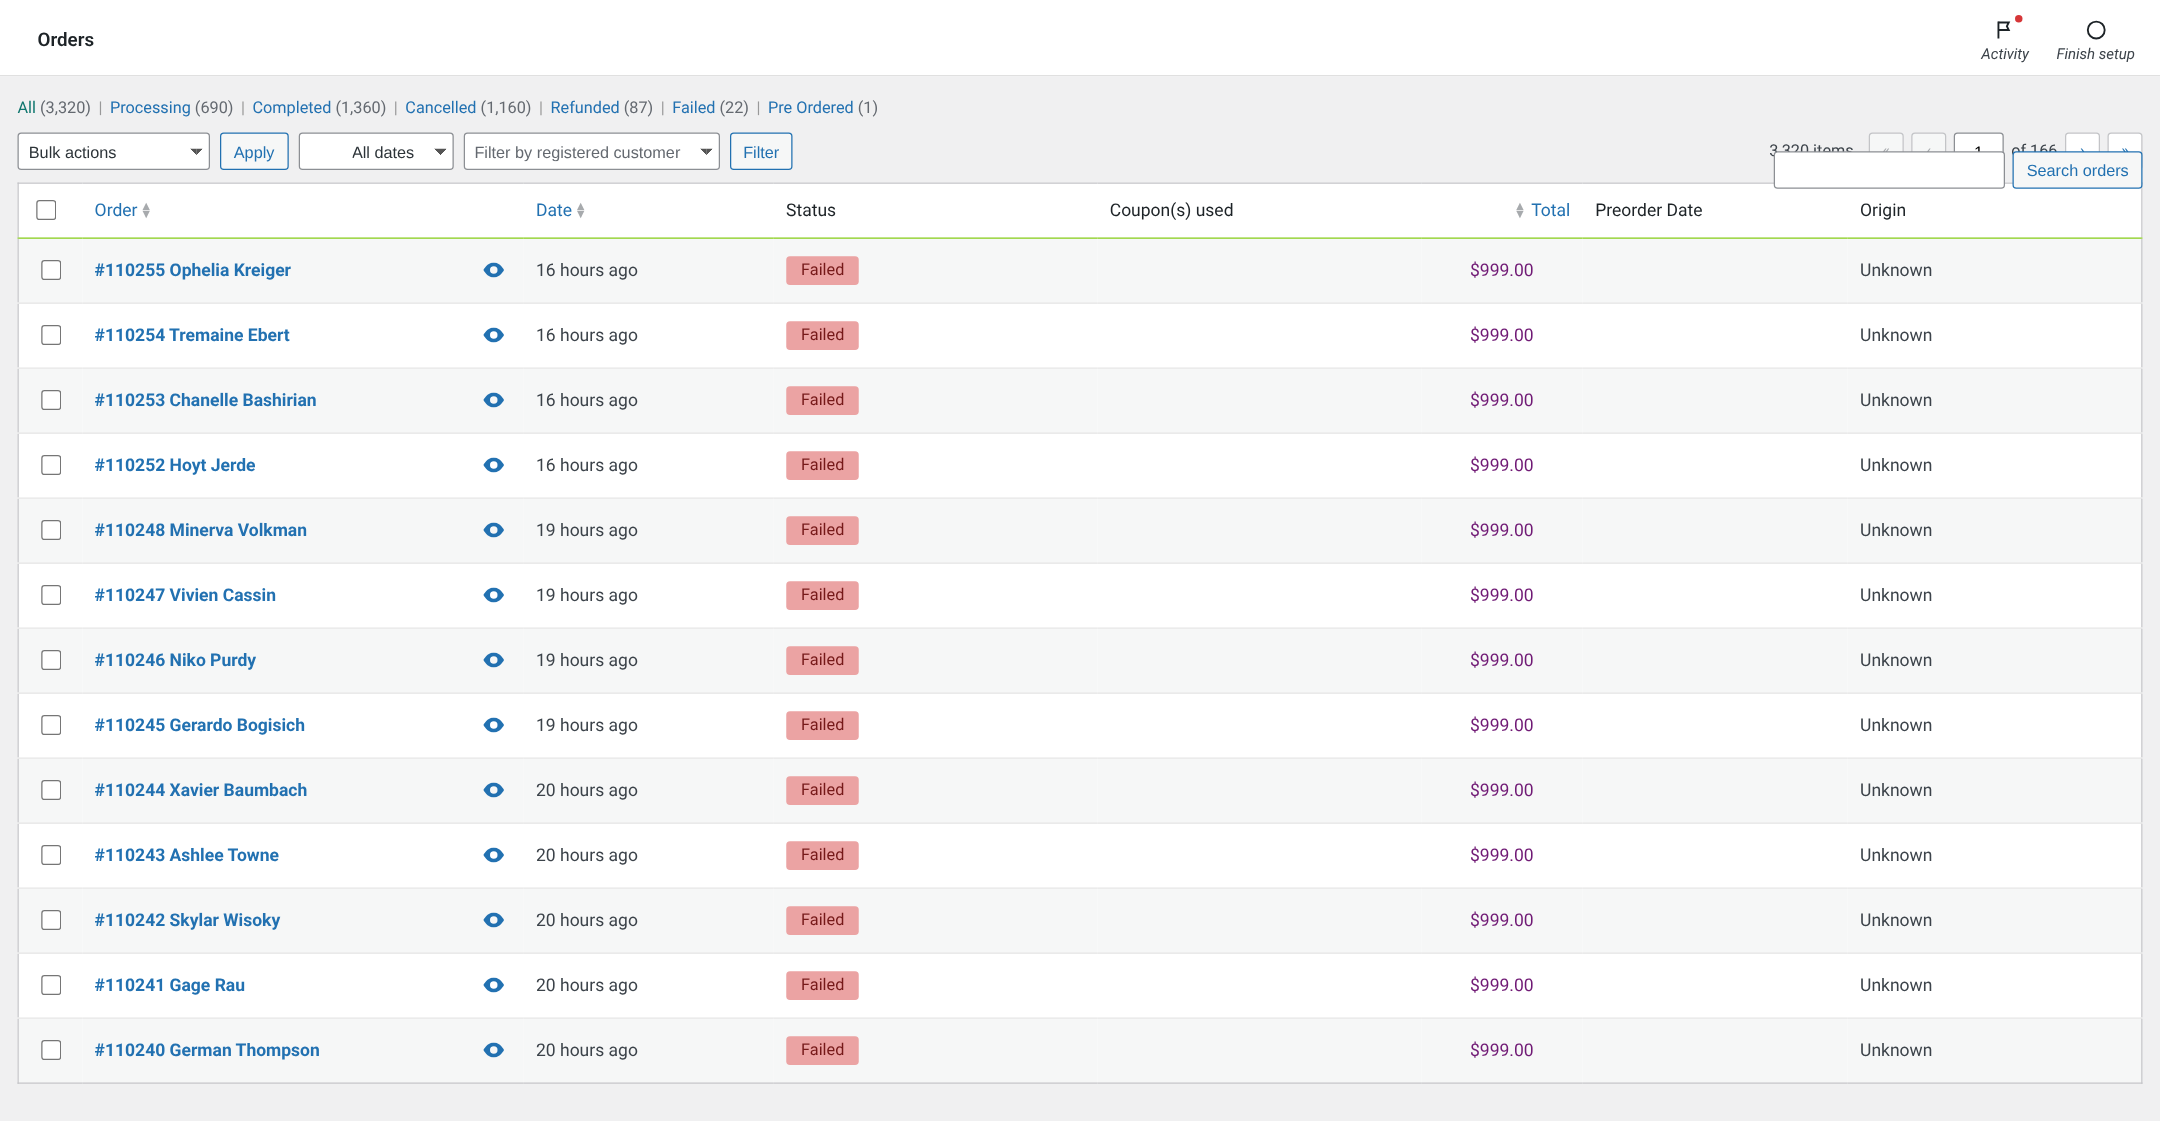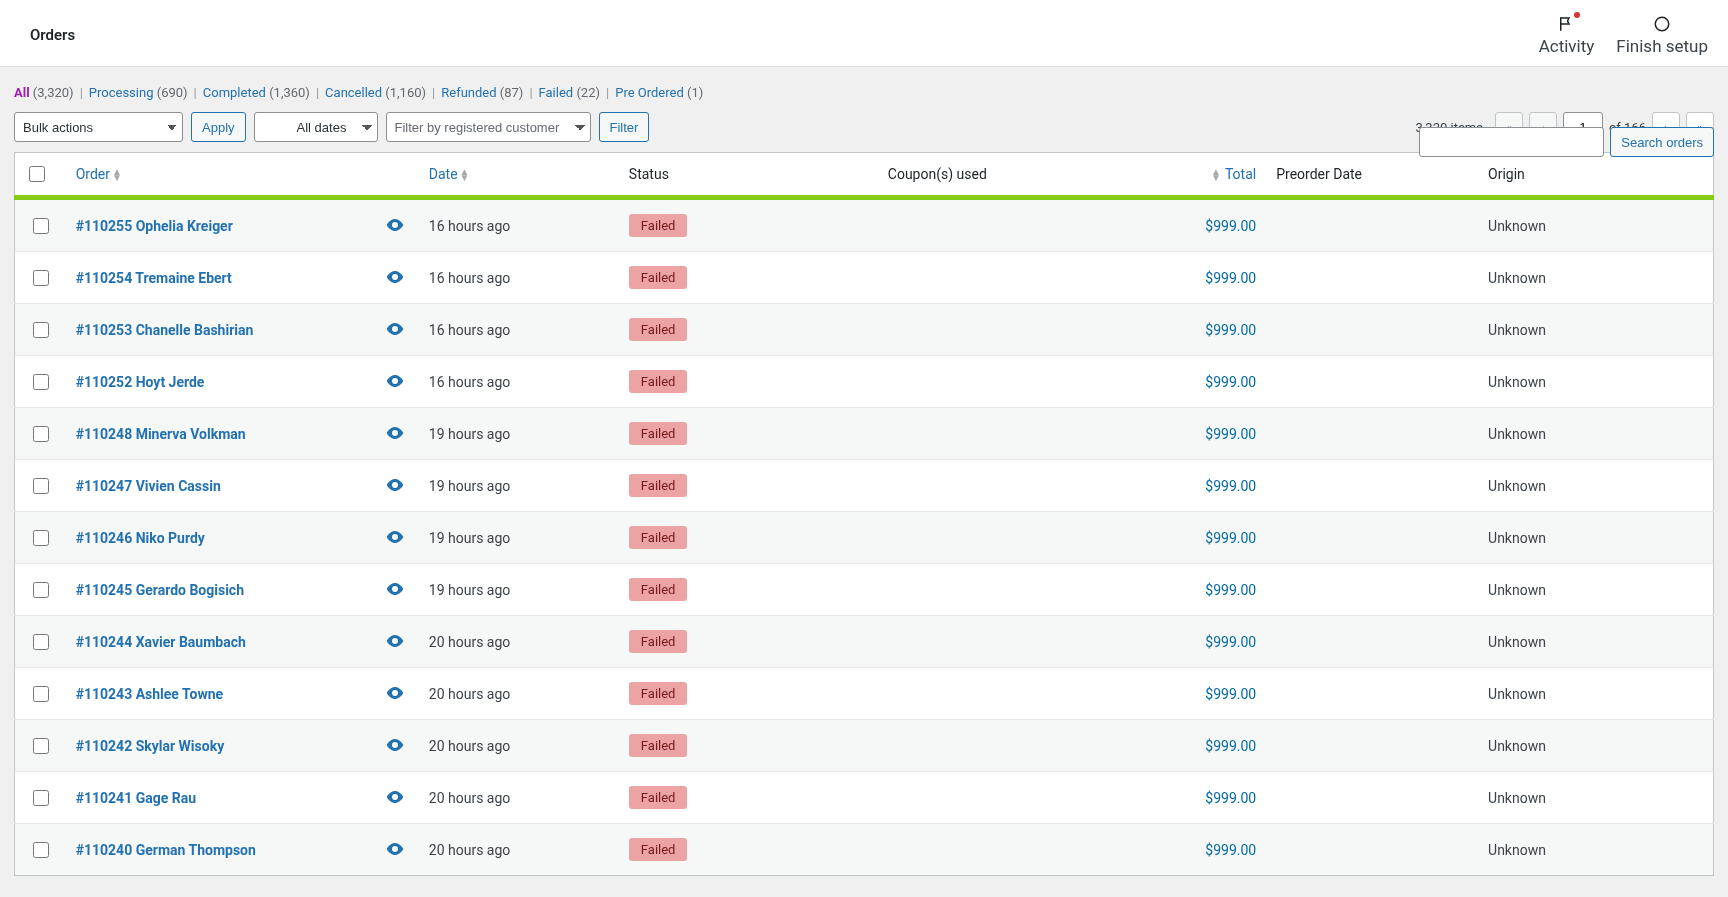--- a/index.html
+++ b/index.html
@@ -3,69 +3,69 @@
 <meta charset="utf-8">
 <style>
   * { box-sizing: border-box; }
   html, body { margin:0; padding:0; font-family: -apple-system, BlinkMacSystemFont, "Segoe UI", Roboto, Helvetica, Arial, sans-serif; font-size:13px; color:#1d2327; background:#fff; }
   a { color:#2271b1; text-decoration:none;margin-top:32px; }
 
   
   .topbar { display:flex; justify-content:space-between; align-items:center; padding:14px 20px 10px 30px; border-bottom:1px solid #e0e0e0; }
   .topbar h1 { font-size:15px; font-weight:600; margin:0; }
   .topbar-right { display:flex; gap:22px; }
-  .topbar-item { display:flex; flex-direction:column; align-items:center; gap:2px; cursor:pointer; color:#3c434a; font-size:17px; }
+  .topbar-item { display:flex; flex-direction:column; align-items:center; gap:2px; cursor:pointer; color:#3c434a; font-size:12px;font-style:italic; }
   .topbar-item .icon { width:20px; height:20px; position:relative; display:flex; align-items:center; justify-content:center; }
   .topbar-item .dot { position:absolute; top:-2px; right:-4px; width:6px; height:6px; background:#d63638; border-radius:50%; }
 
   
   .wrap { padding:18px 14px 0 14px; background:#f0f0f1; min-height:calc(100vh - 56px); }
 
   
   .subsubsub { display:flex; align-items:center; gap:6px; font-size:13px; margin-bottom:12px; flex-wrap:wrap; }
   .subsubsub .sep { color:#999; }
   .subsubsub .count { color:#646970; }
-  .subsubsub .current { color:#a21caf; font-weight:700; }
+  .subsubsub .current { color:#0f766e; font-weight:400; }
 
   
   .tablenav { display:flex; justify-content:space-between; align-items:flex-start; margin-bottom:10px; gap:10px; flex-wrap:wrap; }
   .tablenav-left { display:flex; align-items:center; gap:8px; flex-wrap:wrap; }
   .tablenav-right { display:flex; align-items:center; gap:8px; }
   select { height:30px; border:1px solid #8c8f94; border-radius:3px; background:#fff; color:#2c3338; font-size:13px; padding:0 24px 0 8px; appearance:none; -webkit-appearance:none; background-image:linear-gradient(45deg, transparent 50%,#555 50%),linear-gradient(135deg,#555 50%,transparent 50%); background-position:right 10px center, right 5px center; background-size:5px 5px,5px 5px; background-repeat:no-repeat; }
-  .sel-bulk { width:169px; }
+  .sel-bulk { width:154px; }
   .sel-date { width:124px;padding-left:42px; }
   .sel-cust { width:205px; color:#646970; }
   .btn { height:30px; border:1px solid #2271b1; border-radius:3px; background:#f6f7f7; color:#2271b1; font-size:13px; padding:0 10px; cursor:pointer; }
   .search-row { position:absolute; right:14px; top:60px; display:flex; gap:6px; align-items:center; }
   .search-input { width:185px; height:30px; border:1px solid #8c8f94; border-radius:3px; padding:0 6px; font-size:13px; }
 
   .paginate { display:flex; align-items:center; gap:6px; font-size:13px; color:#3c434a; }
   .pagectl { min-width:28px; height:30px; border:1px solid #c3c4c7; border-radius:3px; background:#fff; color:#2271b1; display:inline-flex; align-items:center; justify-content:center; cursor:pointer; font-size:13px; }
   .pagectl.disabled { color:#a7aaad; background:#f6f7f7; cursor:default; }
   .pageinput { width:40px; height:30px; text-align:center; border:1px solid #8c8f94; border-radius:3px; }
 
   
   table.orders { width:100%; border-collapse:collapse; background:#fff; border:1px solid #c3c4c7; }
-  table.orders thead th { text-align:left; font-weight:400; color:#2271b1; font-size:14px; padding:10px 10px; border-bottom:5px solid #84cc16; background:#fff; }
+  table.orders thead th { text-align:left; font-weight:400; color:#2271b1; font-size:14px; padding:10px 10px; border-bottom:1px solid #84cc16; background:#fff; }
   table.orders thead th.plain { color:#1d2327; }
   table.orders thead th.right { text-align:right; }
   table.orders thead th .sortarrows { color:#a7aaad; font-size:10px; display:inline-flex; flex-direction:column; line-height:6px; margin-left:2px; vertical-align:middle; }
   table.orders thead th .sortarrows.left { margin-left:0; margin-right:4px; }
   table.orders tbody tr { border-top:1px solid #e5e5e5; }
   table.orders tbody tr.alt { background:#f6f7f7; }
   table.orders tbody td { padding:14px 10px; font-size:14px; vertical-align:middle; }
   td.cb, th.cb { width:34px; text-align:center; }
   td.ordercell { font-weight:700; width:260px; }
   td.ordercell a { color:#2271b1; }
   td.preview { width:40px; text-align:center; }
   td.preview .eye { color:#2271b1; font-size:16px; }
   td.date { width:170px; color:#3c434a; }
   td.status { width:220px; }
   td.coupons { width:220px; }
-  td.total { text-align:right; width:110px; color:#0369a1; }
+  td.total { text-align:center; width:110px; color:#701a75; }
   td.preorder { width:180px; }
   td.origin { width:200px; color:#3c434a; }
   .badge-failed { display:inline-block; background:#eba3a3; color:#761919; font-size:13px; padding:4px 12px; border-radius:3px; }
   input[type=checkbox]{ width:16px; height:16px; border:1px solid #8c8f94; border-radius:3px; }
 
   .itemcount { white-space:nowrap; color:#3c434a; margin-right:6px; }
 
   .relwrap { position:relative; }
 </style>
 </head>

